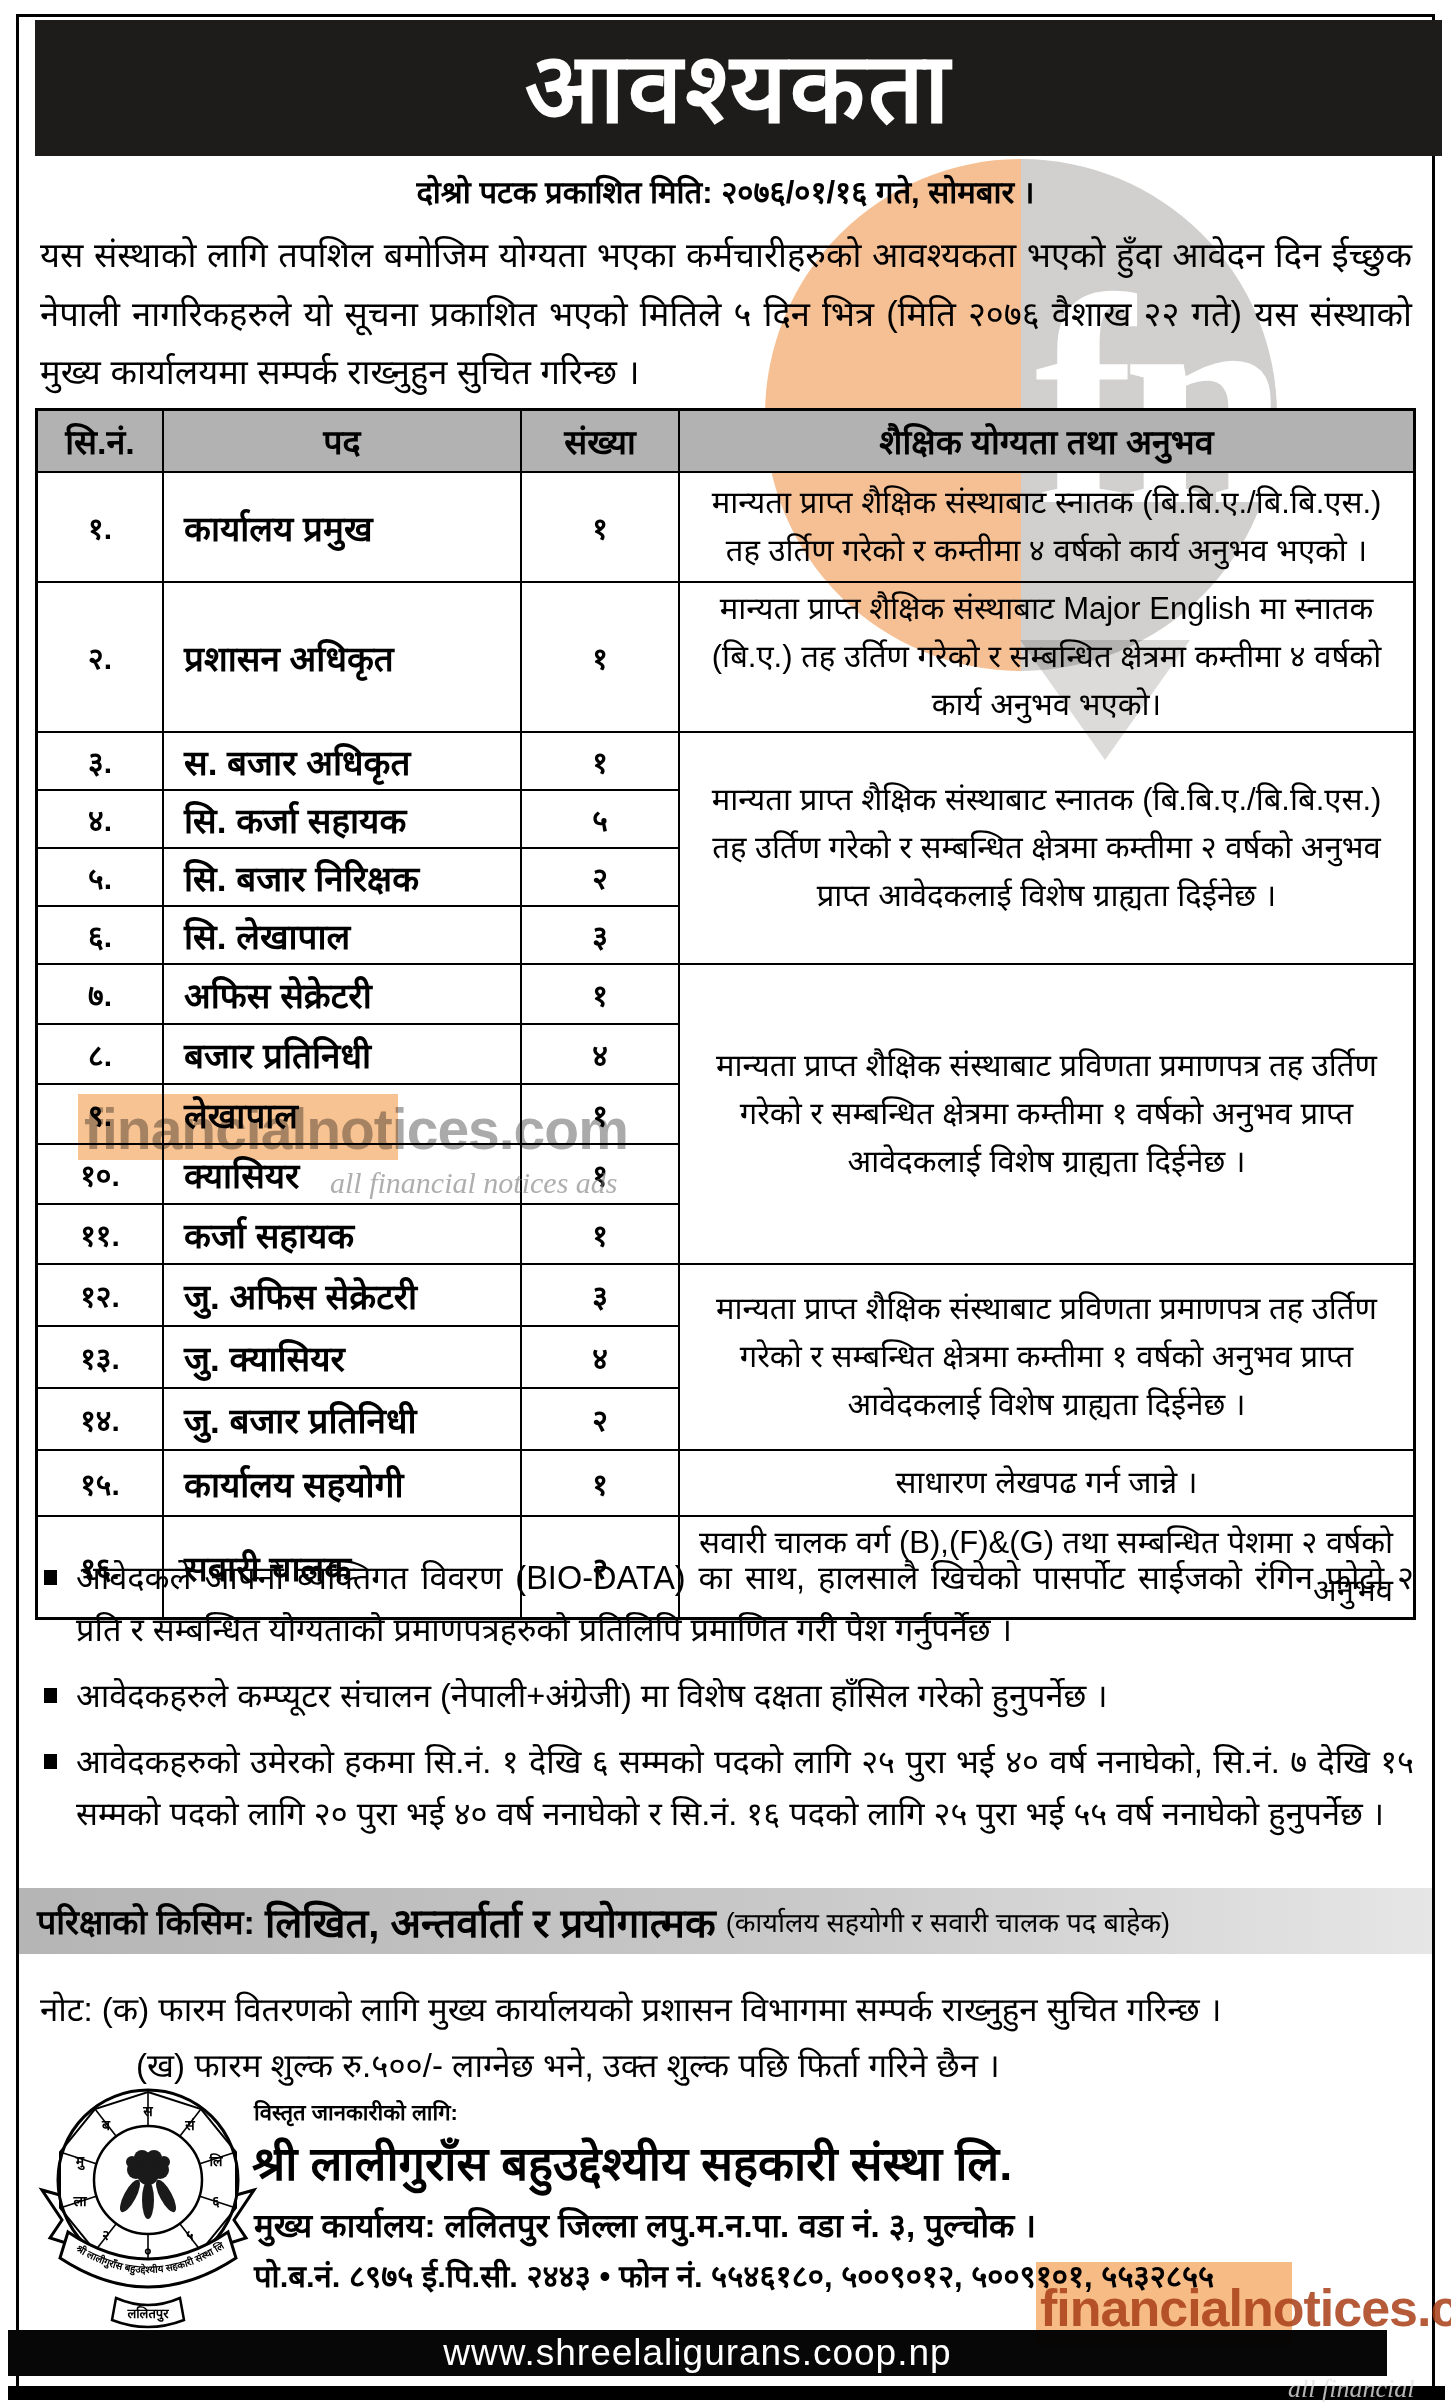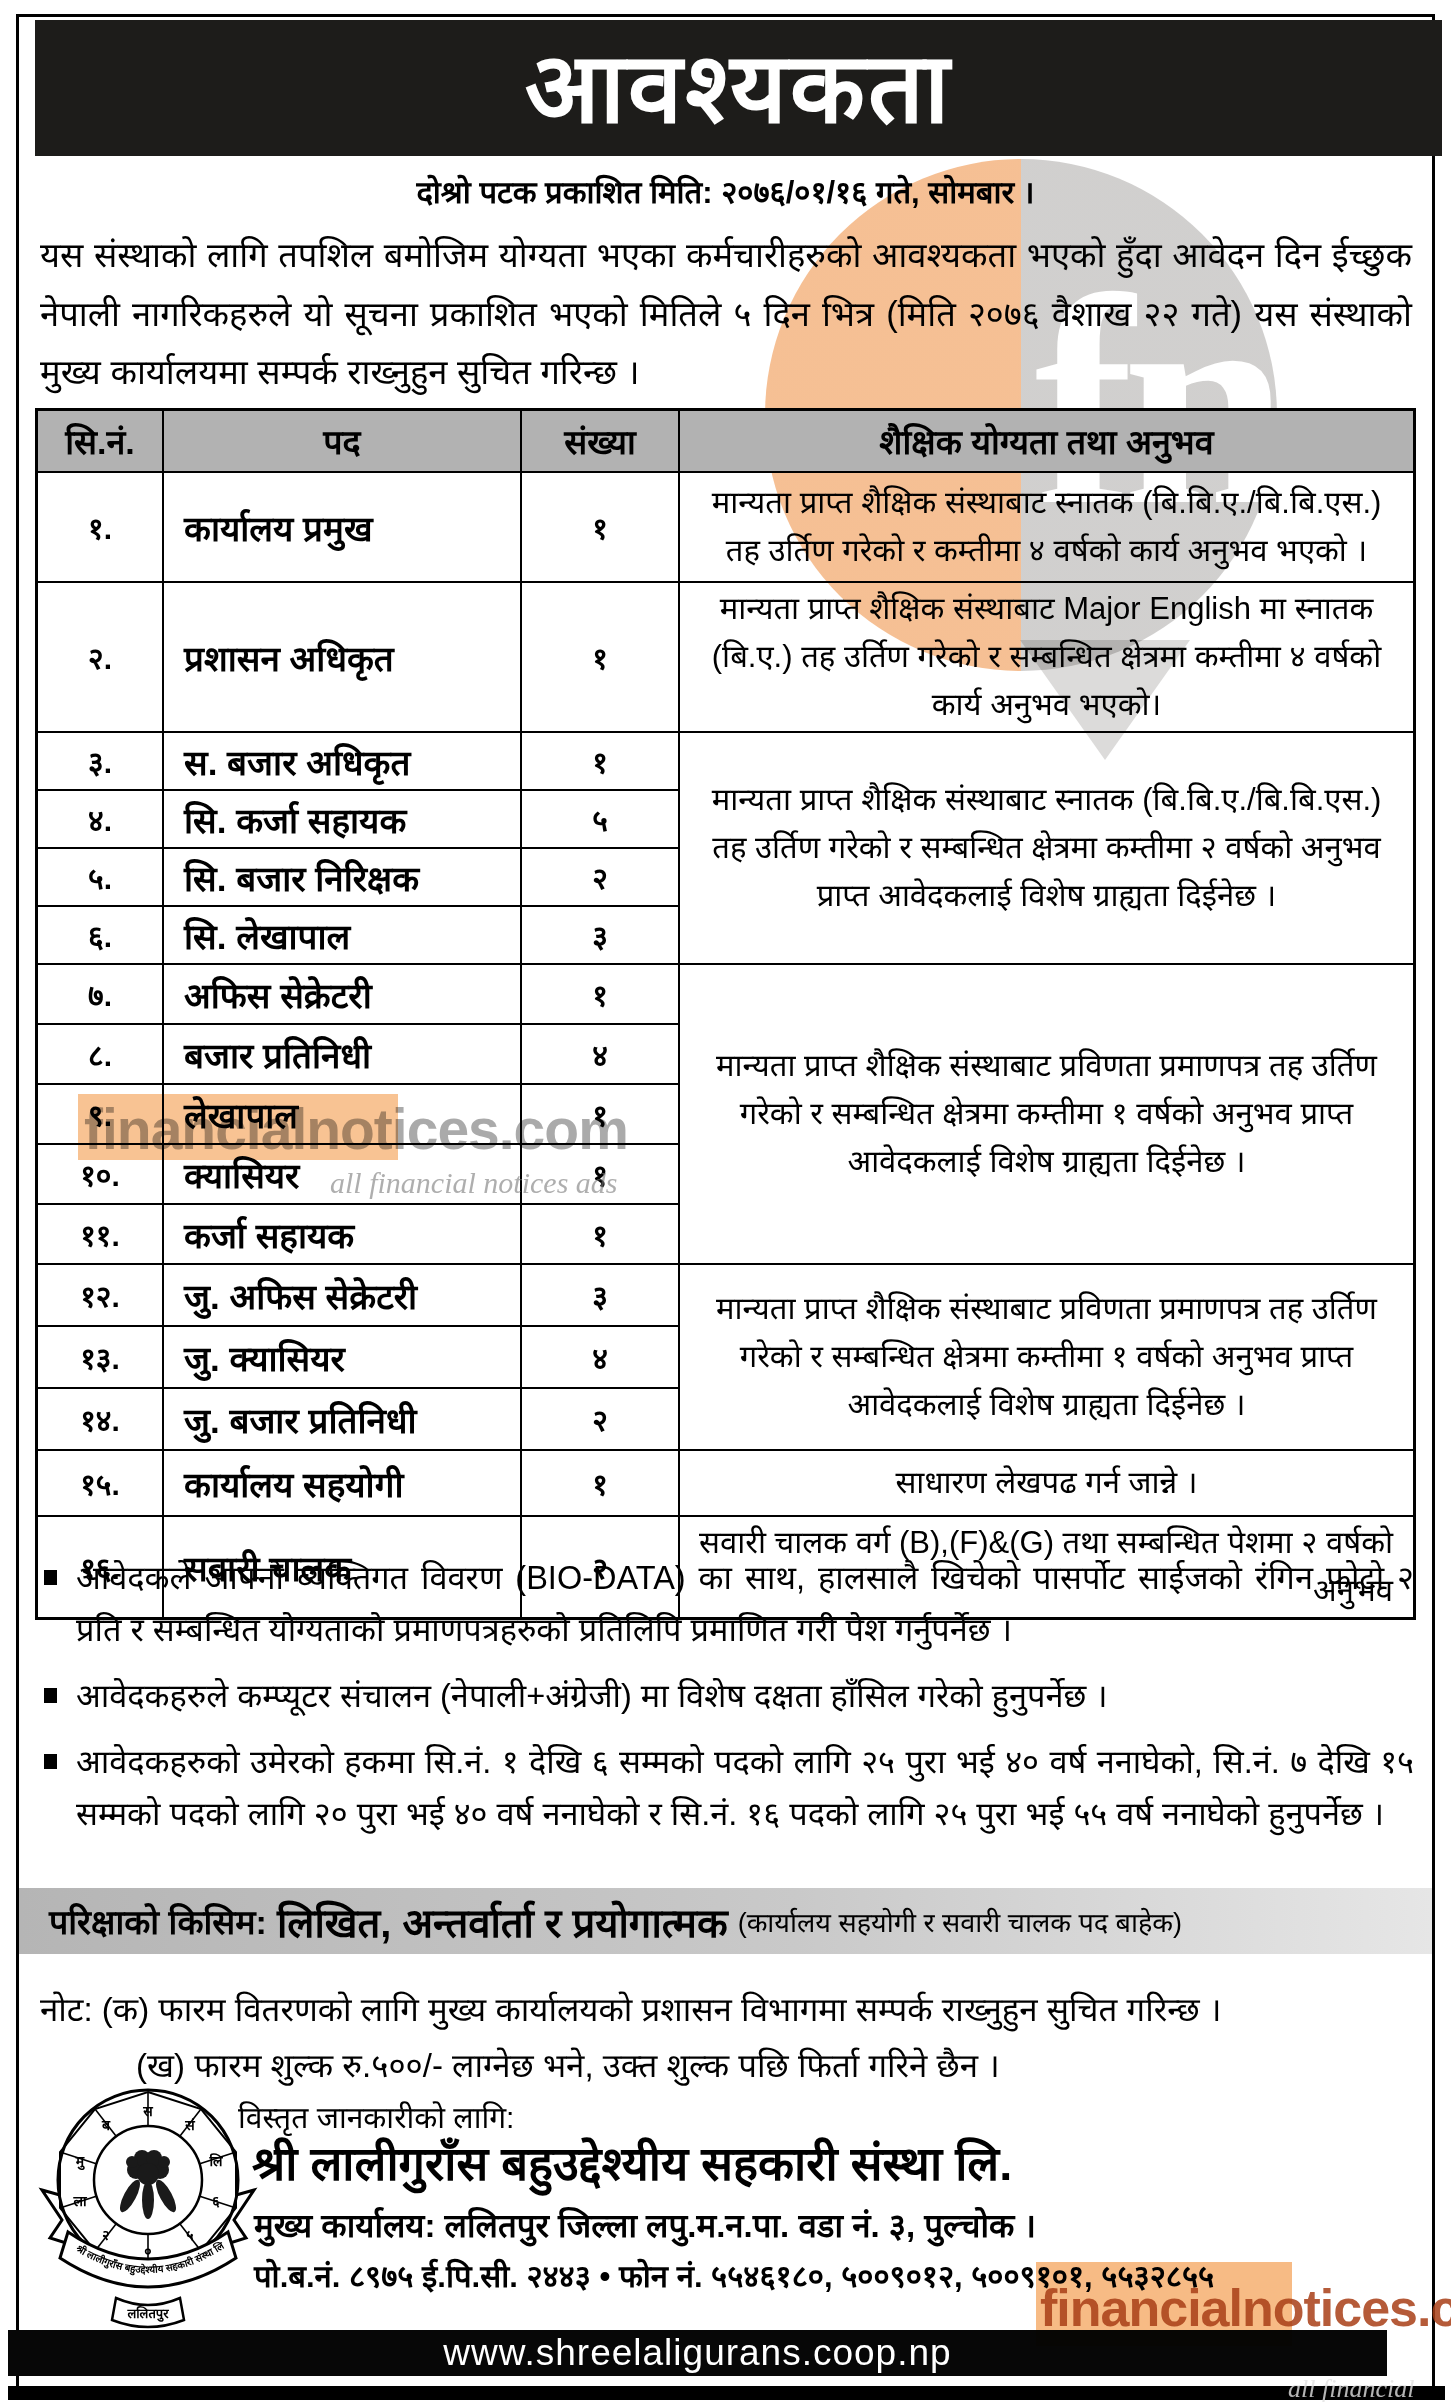--- a/index.html
+++ b/index.html
@@ -29,29 +29,29 @@
   td.qual{font-size:31px;font-weight:500;text-align:center;line-height:1.55;padding:6px 14px;}
   td.qual.left{text-align:right;padding-left:12px;}
   
   .bullet-list{position:absolute;left:40px;top:1552px;width:1374px;}
   .bullet-item{position:relative;padding-left:36px;font-size:32.5px;font-weight:500;
     line-height:1.60;text-align:justify;margin-bottom:14px;}
   .bullet-item::before{content:"";position:absolute;left:4px;top:18px;width:13px;height:15px;background:#000;}
   
   .exam-band{position:absolute;left:19px;top:1888px;width:1413px;height:66px;
     background:linear-gradient(90deg,#b5b5b5 0%,#c9c9c9 55%,#e6e6e6 100%);
-    display:flex;align-items:center;padding-left:30px;box-sizing:border-box;white-space:nowrap;}
+    display:flex;align-items:center;padding-left:18px;box-sizing:border-box;white-space:nowrap;}
   .exam-label{font-size:34px;font-weight:600;}
   .exam-types{font-size:40px;font-weight:bold;margin-left:10px;}
   .exam-exc{font-size:27px;font-weight:500;margin-left:10px;}
   
   .note-line-1{position:absolute;left:40px;top:1986px;font-size:33px;font-weight:500;}
   .note-line-2{position:absolute;left:136px;top:2042px;font-size:33px;font-weight:500;}
   
-  .info-label{position:absolute;left:238px;top:2096px;font-size:30px;font-weight:normal;}
+  .info-label{position:absolute;left:254px;top:2096px;font-size:22px;font-weight:bold;}
   .org-name{position:absolute;left:252px;top:2130px;font-size:47px;font-weight:bold;}
   .office-line{position:absolute;left:254px;top:2202px;font-size:33px;font-weight:600;}
   .contact-line{position:absolute;left:254px;top:2254px;font-size:31px;font-weight:600;}
   .logo-wrap{position:absolute;left:38px;top:2080px;width:220px;height:252px;}
   
   .website-bar{position:absolute;left:8px;top:2330px;width:1379px;height:46px;background:#070707;
     display:flex;align-items:center;justify-content:center;}
   .website-url{color:#fff;font-size:37px;letter-spacing:1px;}
   .bottom-stripe{position:absolute;left:8px;top:2386px;width:1437px;height:14px;background:#000;}
   

